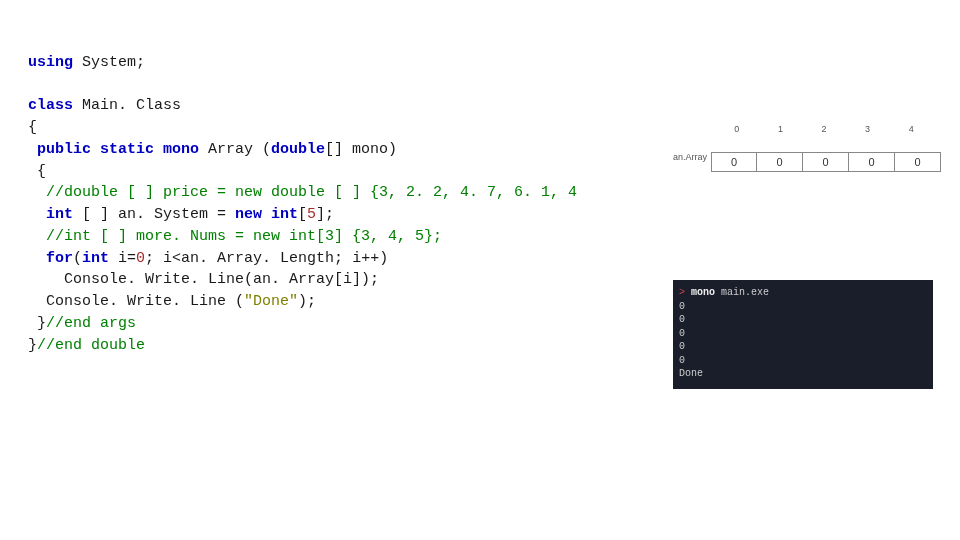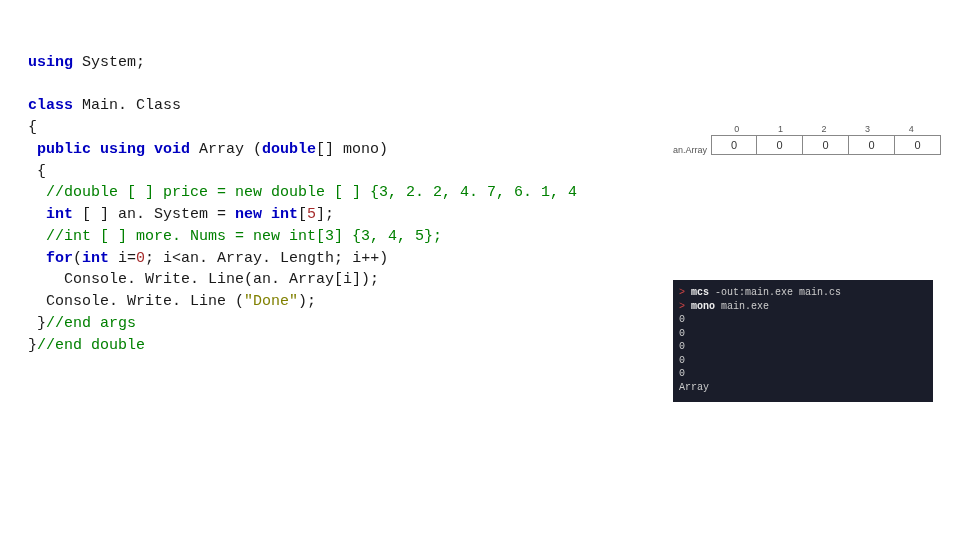--- a/index.html
+++ b/index.html
@@ -36,22 +36,22 @@
   }
   .array-indices div {
     width: 46px;
     text-align: center;
     font-size: 9px;
     color: #555;
     font-family: Arial, sans-serif;
   }
   .array-row {
     display: flex;
-    align-items: flex-end;
-    margin-top: 1px;
+    align-items: flex-start;
+    margin-top: 18px;
   }
   .array-label {
     width: 42px;
     font-size: 9px;
     color: #555;
     font-family: Arial, sans-serif;
     text-align: right;
     padding-right: 4px;
   }
   .array-cells {
@@ -87,21 +87,21 @@
   .term-out { color: #ccc; }
 </style>
 </head>
 <body>
 
 <div class="code-block">
 <span class="kw-blue">using</span><span> System;</span>
 <span></span>
 <span class="kw-blue">class</span><span> Main. Class</span>
 <span>{</span>
-<span> </span><span class="kw-blue">public using void</span><span> Array (</span><span class="kw-blue">double</span><span>[] mono)</span>
+<span> </span><span class="kw-blue">public static mono</span><span> Array (</span><span class="kw-blue">double</span><span>[] mono)</span>
 <span> {</span>
 <span>  </span><span class="txt-green">//double [ ] price = new double [ ] {3, 2. 2, 4. 7, 6. 1, 4 </span>
 <span>  </span><span class="kw-blue">int</span><span> [ ] an. System = </span><span class="kw-blue">new int</span><span>[</span><span class="txt-num">5</span><span>];</span>
 <span>  </span><span class="txt-green">//int [ ] more. Nums = new int[3] {3, 4, 5};</span>
 <span>  </span><span class="kw-blue">for</span><span>(</span><span class="kw-blue">int</span><span> i=</span><span class="txt-num">0</span><span>; i&lt;an. Array. Length; i++)</span>
 <span>    Console. Write. Line(an. Array[i]);</span>
 <span>  Console. Write. Line (</span><span class="txt-str">"Done"</span><span>);</span>
 <span> }</span><span class="txt-green">//end args</span>
 <span>}</span><span class="txt-green">//end double</span>
 </div>
@@ -122,25 +122,21 @@
       <div>0</div>
       <div>0</div>
       <div>0</div>
     </div>
   </div>
 </div>
 
 <div class="terminal">
   <div>
     <span class="term-prompt">&gt;</span>
-    <span> </span><span class="term-cmd-bold">mcs</span><span class="term-cmd"> -out:main.exe main.cs</span>
-  </div>
-  <div>
-    <span class="term-prompt">&gt;</span>
     <span> </span><span class="term-cmd-bold">mono</span><span class="term-cmd"> main.exe</span>
   </div>
   <div class="term-out">0</div>
   <div class="term-out">0</div>
   <div class="term-out">0</div>
   <div class="term-out">0</div>
   <div class="term-out">0</div>
-  <div class="term-out">Array</div>
+  <div class="term-out">Done</div>
 </div>
 
 </body></html>

